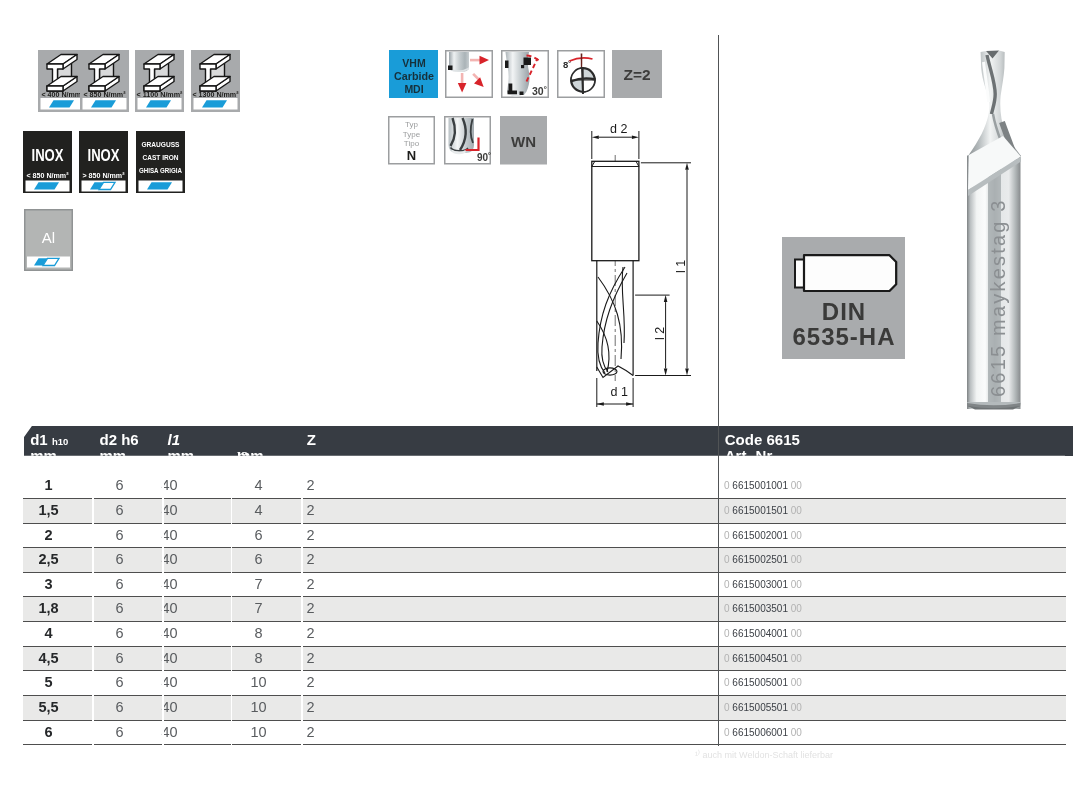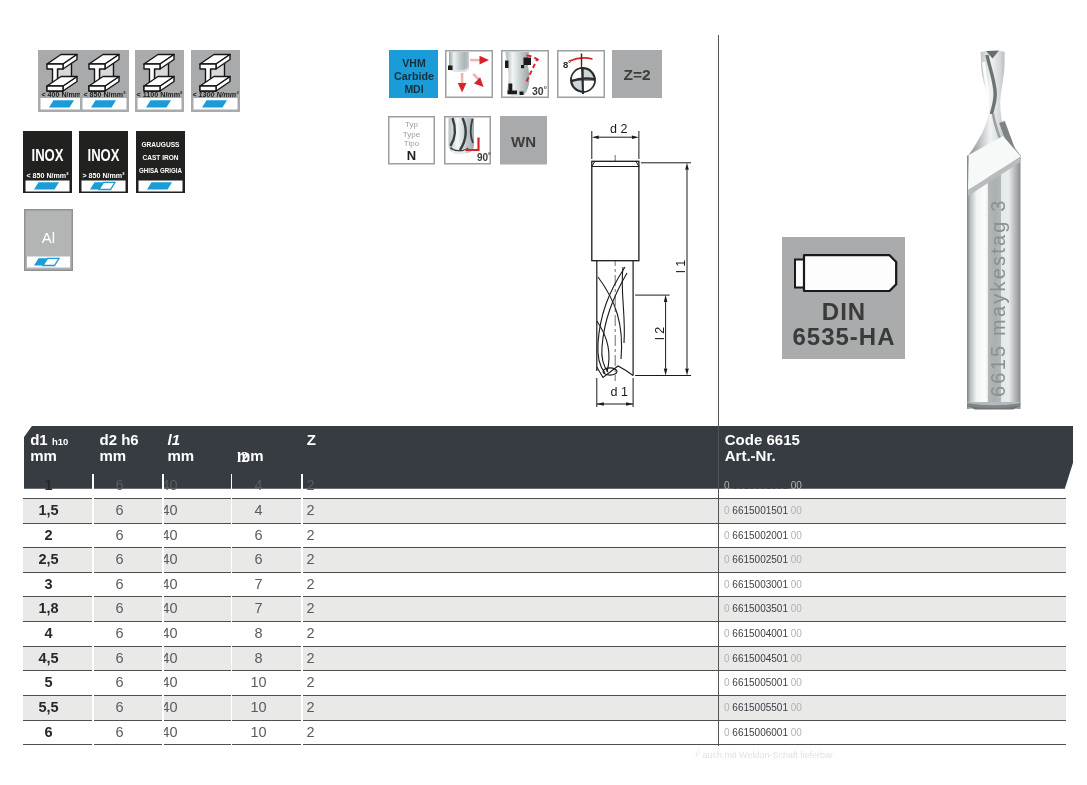--- a/index.html
+++ b/index.html
@@ -57,21 +57,21 @@
 <path d="M25,36 L39,26.5 L39,31.5 L25,41 Z"></path>
 <path d="M9,36 L23,26.5 L39,26.5 L25,36 Z"></path>
 <path d="M9,36 h16 v5 h-16 z"></path>
 </g>
 <text x="24.5" y="46.6" font-size="8" font-weight="bold" fill="#1d1d1b" text-anchor="middle" textLength="46" lengthAdjust="spacingAndGlyphs">&lt; 1100 N/mm²</text>
 <rect x="2.5" y="48" width="44" height="11.5" fill="#fff"></rect>
 <path d="M11,57.5 L15.5,50.3 H36 L31.5,57.5 Z" fill="#199cd8"></path>
 </svg>
 </div>
 
-<div class="abs" style="left:190.5px;top:50px;font-style:italic;">
+<div class="abs" style="left:190.5px;top:50px;">
 <svg width="49" height="62" viewBox="0 0 49 62">
 <rect width="49" height="62" fill="#a8aaac"></rect>
 <g stroke="#161616" stroke-width="1.4" stroke-linejoin="round" fill="#fff">
 <path d="M19.5,19 L33.5,9.5 L33.5,26.5 L19.5,36 Z" fill="#d8d9da"></path>
 <path d="M9,14 L23,4.5 L39,4.5 L25,14 Z"></path>
 <path d="M25,14 L39,4.5 L39,9.5 L25,19 Z"></path>
 <path d="M9,14 h16 v5 h-5.5 v17 h5.5 v5 h-16 v-5 h5.5 v-17 h-5.5 z"></path>
 <path d="M25,36 L39,26.5 L39,31.5 L25,41 Z"></path>
 <path d="M9,36 L23,26.5 L39,26.5 L25,36 Z"></path>
 <path d="M9,36 h16 v5 h-16 z"></path>
@@ -363,21 +363,21 @@
 <path d="M65.8,116.6 L13,150 L13,156 L66,121.5 Z" fill="#b7bdbf"></path>
 
 <text transform="translate(49.5,357) rotate(-90)" font-size="20" fill="#8b8f92" letter-spacing="2.2">6615 maykestag 3</text>
 
 <path d="M12,362 q2,5 7,6.5 h39 q5,-1.5 7.5,-6.5 z" fill="#b4babc"></path>
 <path d="M12,363 q26,4.5 53.5,0 l-0.5,4 q-26,4 -52.5,0 z" fill="#808587"></path>
 <path d="M13,366 q26,4.5 52,0 l-7,3.5 h-38 z" fill="#6e7375"></path>
 </svg>
 </div>
 
-<div class="abs" style="left:23.7px;top:425.8px;width:1049.8px;height:63px;background:#373c43;clip-path:polygon(8.4px 0, 100% 0, 100% 35.5px, calc(100% - 8.7px) 100%, 0 100%, 0 11.8px);color:#fff;font-size:15px;font-weight:bold;">
+<div class="abs" style="left:23.7px;top:425.8px;width:1049.8px;height:30px;background:#373c43;clip-path:polygon(8.4px 0, 100% 0, 100% 35.5px, calc(100% - 8.7px) 100%, 0 100%, 0 11.8px);color:#fff;font-size:15px;font-weight:bold;">
 
   <span class="abs" style="left:6.5px;top:5px;">d1 <span style="font-size:9.5px;">h10</span></span>
   <span class="abs" style="left:6.5px;top:21.1px;">mm</span>
 
   <span class="abs" style="left:75.8px;top:5px;">d2 <span style="font-size:15px;">h6</span></span>
   <span class="abs" style="left:75.8px;top:21.1px;">mm</span>
 
   <span class="abs" style="left:143.8px;top:5px;font-style:italic;">l1</span>
   <span class="abs" style="left:143.8px;top:21.1px;">mm</span>
 

